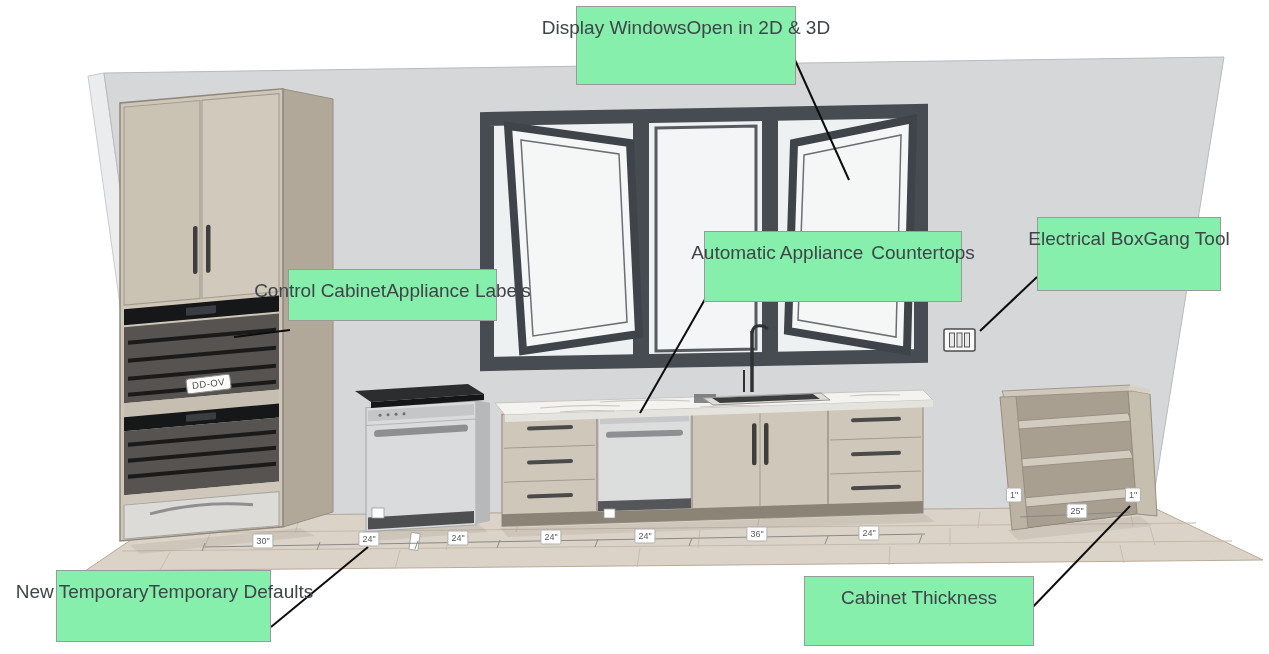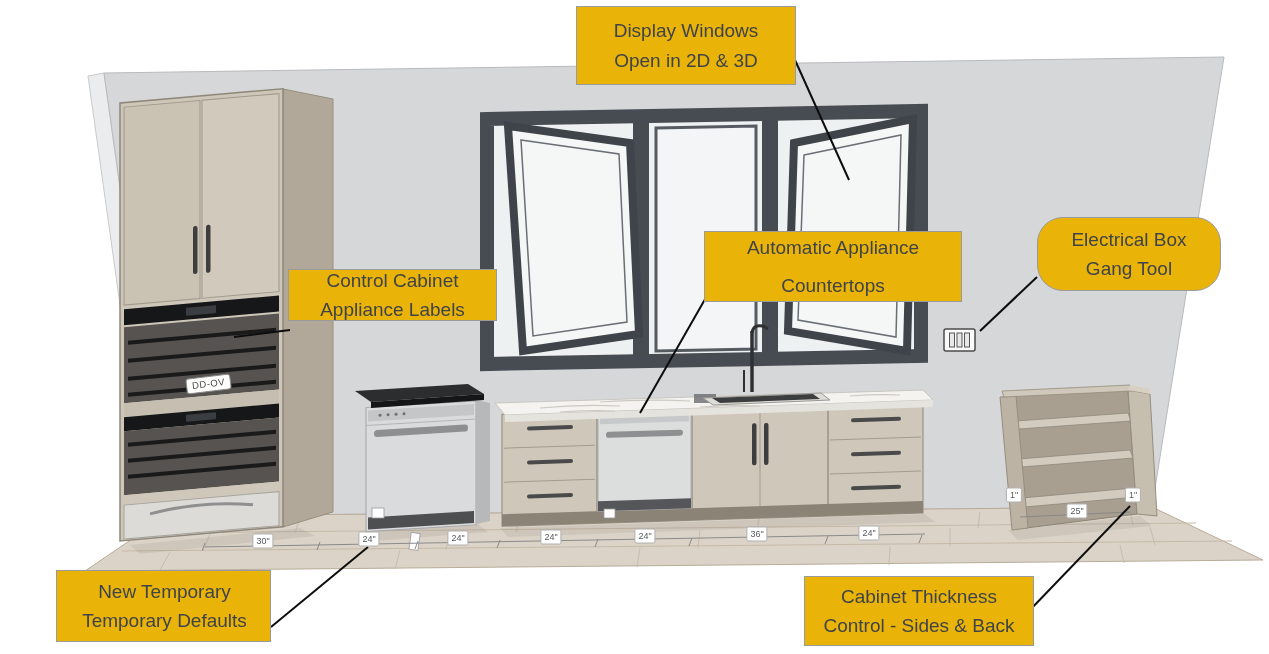--- a/index.html
+++ b/index.html
@@ -2,30 +2,30 @@
 <html><head>
 <meta charset="utf-8">
 <style>
   html,body{margin:0;padding:0;background:#ffffff;}
   .stage{
     position:relative;width:1269px;height:654px;overflow:hidden;background:#ffffff;
     font-family:"Liberation Sans",sans-serif;
   }
   .stage svg{position:absolute;left:0;top:0;}
   .callout{
-    position:absolute;background:#eab308;border:1.5px solid #9a9a9a;
+    position:absolute;background:#86efac;border:1.5px solid #9a9a9a;
     color:#3f4449;font-size:19px;line-height:1.55;text-align:center;
-    display:flex;flex-direction:column;justify-content:center;
-    padding:6px 12px;box-sizing:border-box;z-index:5;align-items:center;
+    display:flex;flex-direction:row;justify-content:center;
+    padding:6px 12px;box-sizing:border-box;z-index:5;
   }
   .callout span{display:block;white-space:nowrap;}
   #co-display{left:576px;top:6px;width:220px;height:79px;}
   #co-control{left:288px;top:269px;width:209px;height:52px;}
   #co-counter{left:704px;top:231px;width:258px;height:71px;gap:8px;}
-  #co-electric{left:1037px;top:217px;width:184px;height:74px;border-radius:26px;}
+  #co-electric{left:1037px;top:217px;width:184px;height:74px;}
   #co-dimdef{left:56px;top:570px;width:215px;height:72px;padding-left:14px;}
   #co-thick{left:804px;top:576px;width:230px;height:70px;}
   .dim{
     position:absolute;transform:translate(-50%,-50%);
     background:#ffffff;border:1px solid #b0b0b0;border-radius:2px;
     color:#55595e;font-size:9px;line-height:1;padding:2px 3px;
     white-space:nowrap;z-index:4;
   }
   .appliance-tag{
     position:absolute;left:186px;top:376px;transform:rotate(-7deg);
@@ -223,16 +223,15 @@
   <div class="callout" id="co-electric">
     <span>Electrical Box</span>
     <span>Gang Tool</span>
   </div>
   <div class="callout" id="co-dimdef">
     <span>New Temporary</span>
     <span>Temporary Defaults</span>
   </div>
   <div class="callout" id="co-thick">
     <span>Cabinet Thickness</span>
-    <span>Control - Sides &amp; Back</span>
   </div>
 
 </div>
 
 </body></html>

